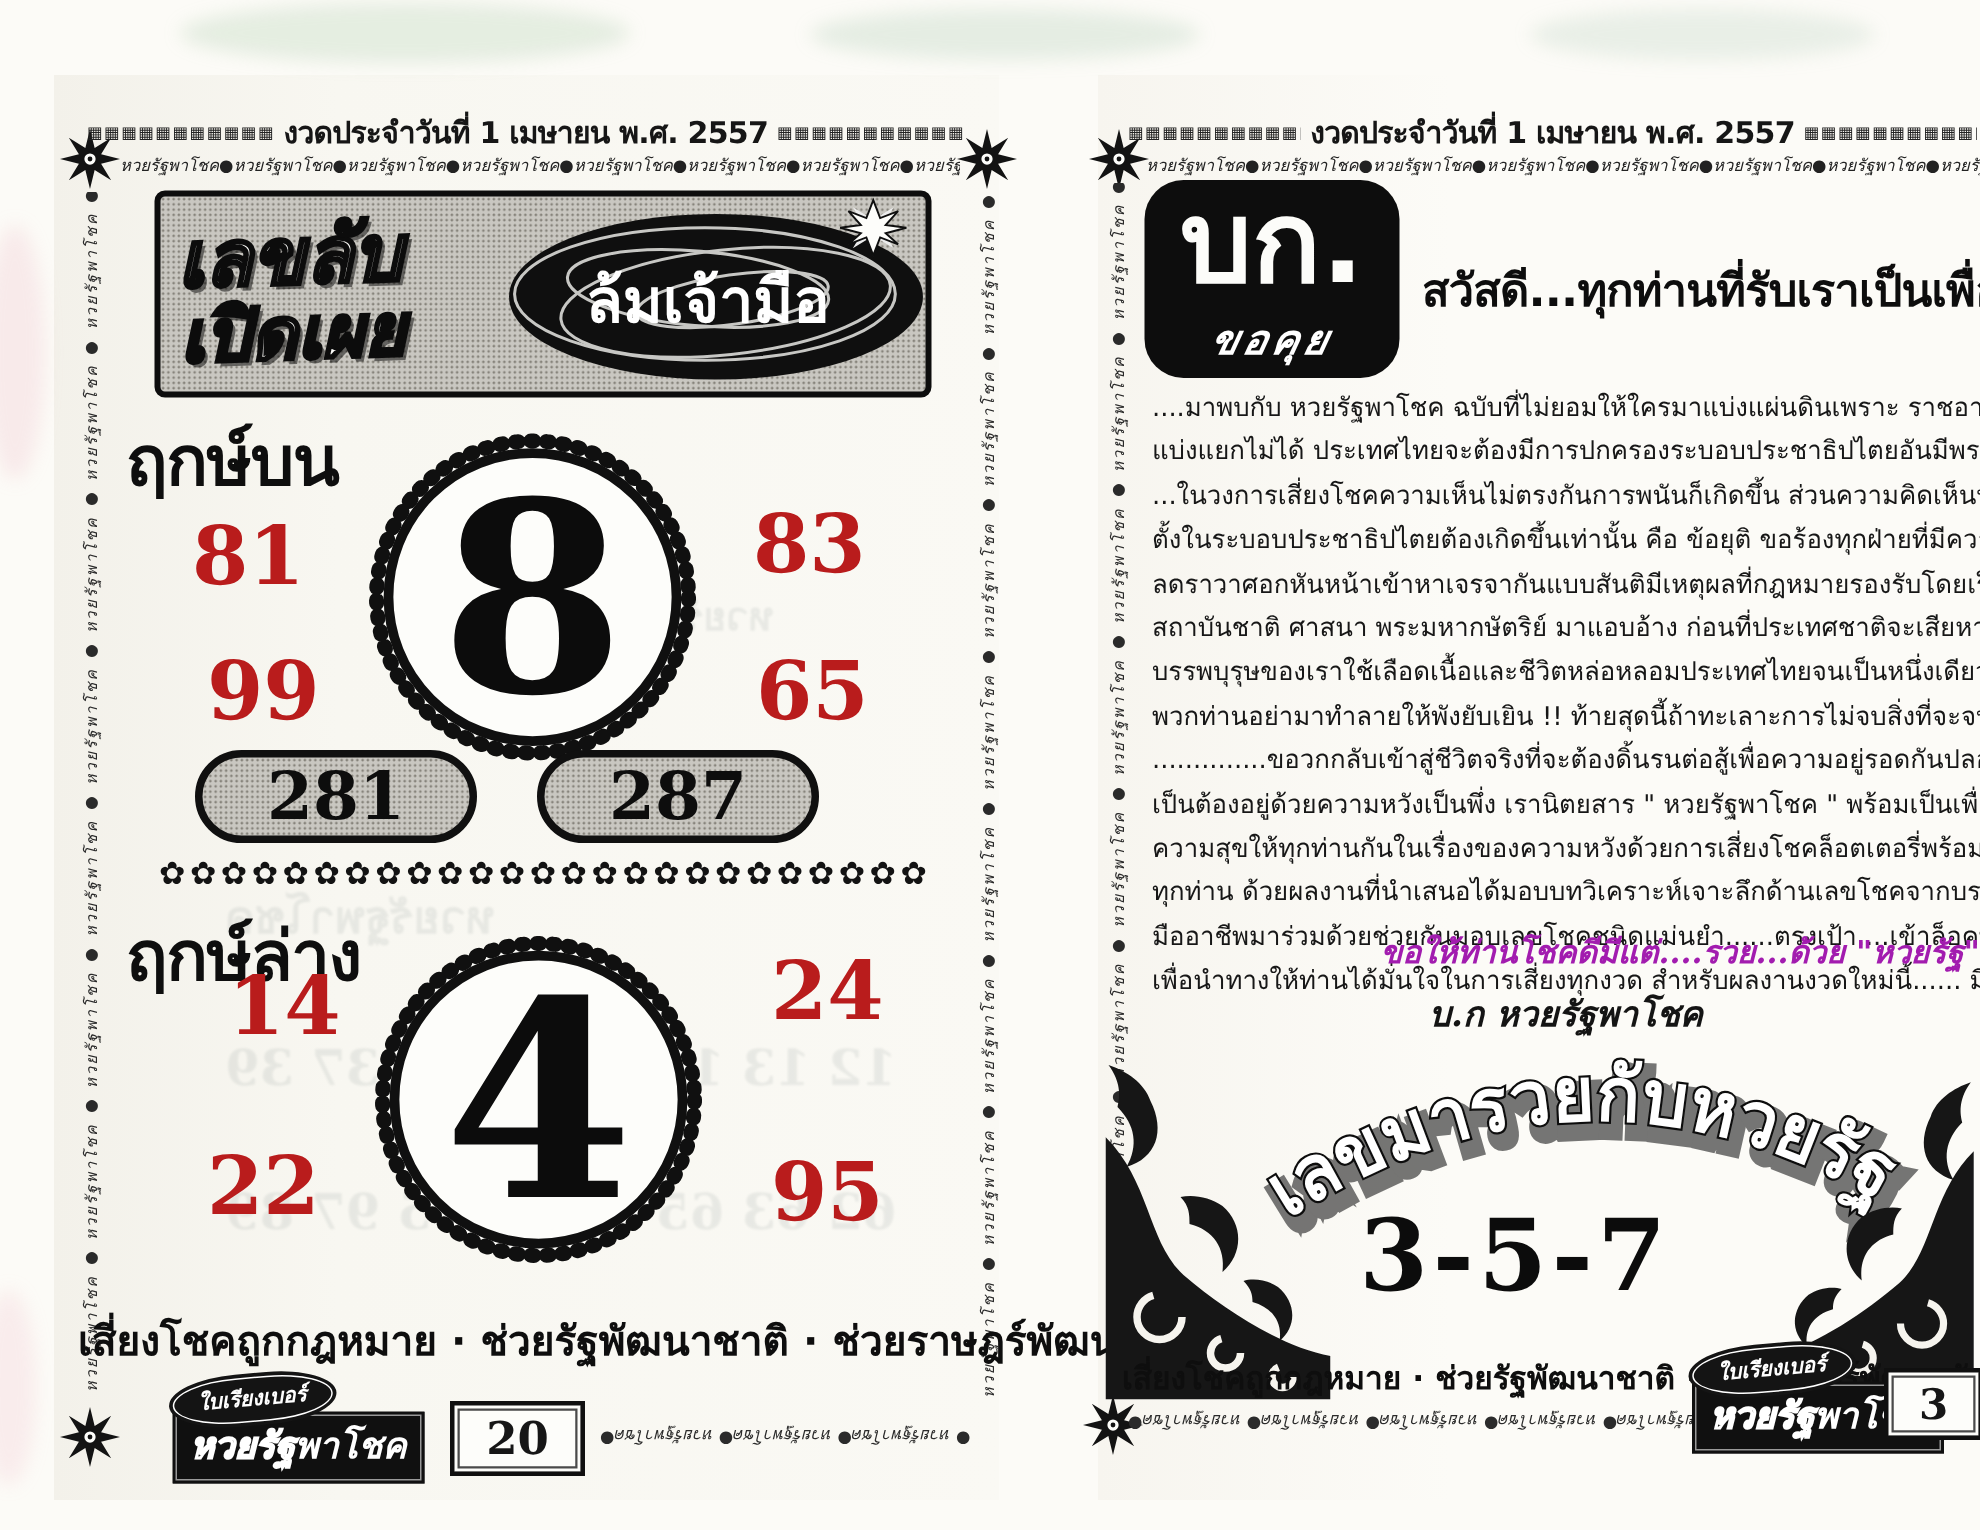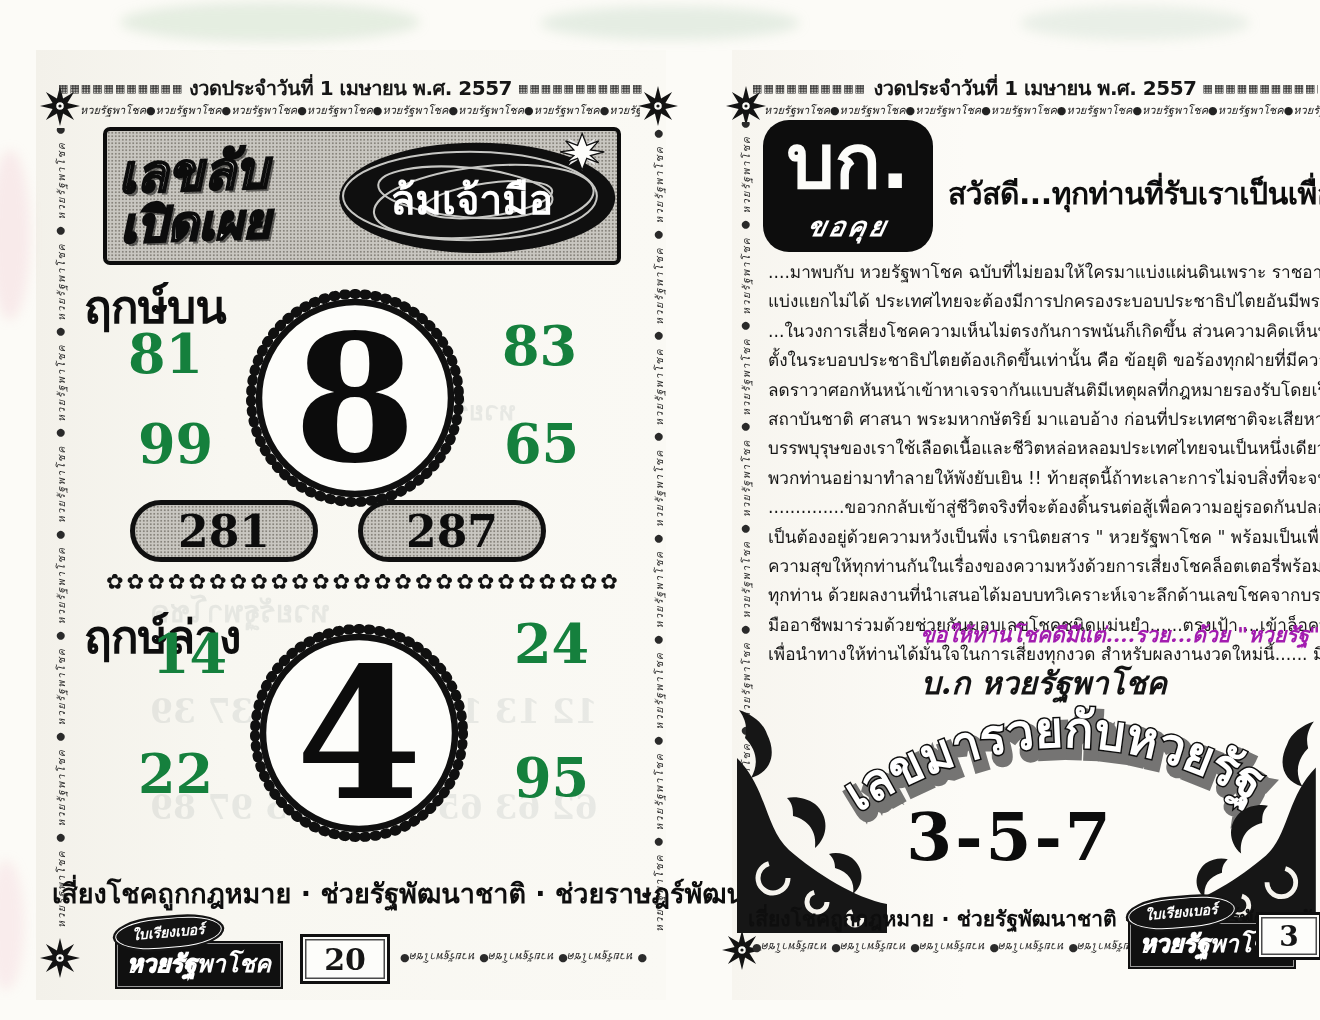--- a/index.html
+++ b/index.html
@@ -33,21 +33,21 @@
   .banner{left:103px;top:127px;width:518px;height:138px;border:4px solid #0d0d0d;
     border-radius:7px;display:flex;align-items:center;box-sizing:border-box;}
   .banner .outlines{width:218px;padding-left:12px;transform:rotate(-2deg);line-height:0.95;}
   .otl{font-weight:bold;font-style:italic;color:#fdfdfa;
     -webkit-text-stroke:2.2px #0c0c0c;text-shadow:2.5px 3px 0 rgba(0,0,0,0.5);}
   .otl1{font-size:52px;}
   .otl2{font-size:48px;margin-top:4px;}
   
   .sec-head{font-weight:bold;font-size:46px;letter-spacing:-1px;color:#0e0e0e;}
   .cornernum{font-family:"DejaVu Serif","Liberation Serif",serif;font-weight:bold;
-    font-size:54px;color:#15803d;}
+    font-size:54px;color:#b91c1c;margin-top:16px;}
   .bigcircle{width:230px;height:230px;}
   .pill{height:62px;border:5px solid #101010;border-radius:31px;box-sizing:border-box;
     display:flex;align-items:center;justify-content:center;
     font-family:"DejaVu Serif",serif;font-weight:bold;font-size:44px;color:#0d0d0d;}
   .divider{font-size:21px;letter-spacing:3px;color:#131313;white-space:nowrap;overflow:hidden;}
   .slogan{font-weight:bold;color:#0e0e0e;text-align:center;white-space:nowrap;}
   
   .badge-oval{background:#141414;color:#fff;border:1.5px solid #fff;
     box-shadow:0 0 0 2.5px #141414;border-radius:50%/62%;padding:2px 16px 4px;
     font-style:italic;font-weight:bold;font-size:14px;transform:rotate(-5deg);
@@ -68,21 +68,21 @@
     border-radius:26px;text-align:center;}
   .eklogo .bk{font-weight:bold;font-size:76px;line-height:1.05;color:#fcfcf9;margin-top:2px;}
   .eklogo .talk{position:absolute;left:0;right:0;bottom:4px;color:#fff;
     font-style:italic;font-weight:bold;font-size:27px;letter-spacing:3px;
     transform:skewX(-12deg);}
   .greeting{font-weight:bold;font-size:30px;letter-spacing:-0.5px;white-space:nowrap;color:#0d0d0d;}
   .bodytxt{font-size:17.2px;line-height:29.4px;color:#171717;white-space:nowrap;}
   .wish{font-family:"DejaVu Serif",serif;font-style:italic;font-weight:bold;
     font-size:21px;text-align:right;color:#a21caf;}
   .signature{font-family:"DejaVu Serif",serif;font-style:italic;font-weight:bold;
-    font-size:31px;text-align:center;color:#141414;}
+    font-size:23px;text-align:center;color:#141414;}
   .lucky{font-family:"DejaVu Serif",serif;font-weight:bold;font-size:66px;
     letter-spacing:3px;text-align:center;color:#0c0c0c;}
   
   .ghost{transform:scaleX(-1);opacity:0.10;filter:blur(0.7px);color:#566;
     font-family:"DejaVu Serif",serif;font-weight:bold;white-space:nowrap;}
 </style>
 </head>
 <body>
 
 <svg width="0" height="0" style="position:absolute" aria-hidden="true">

